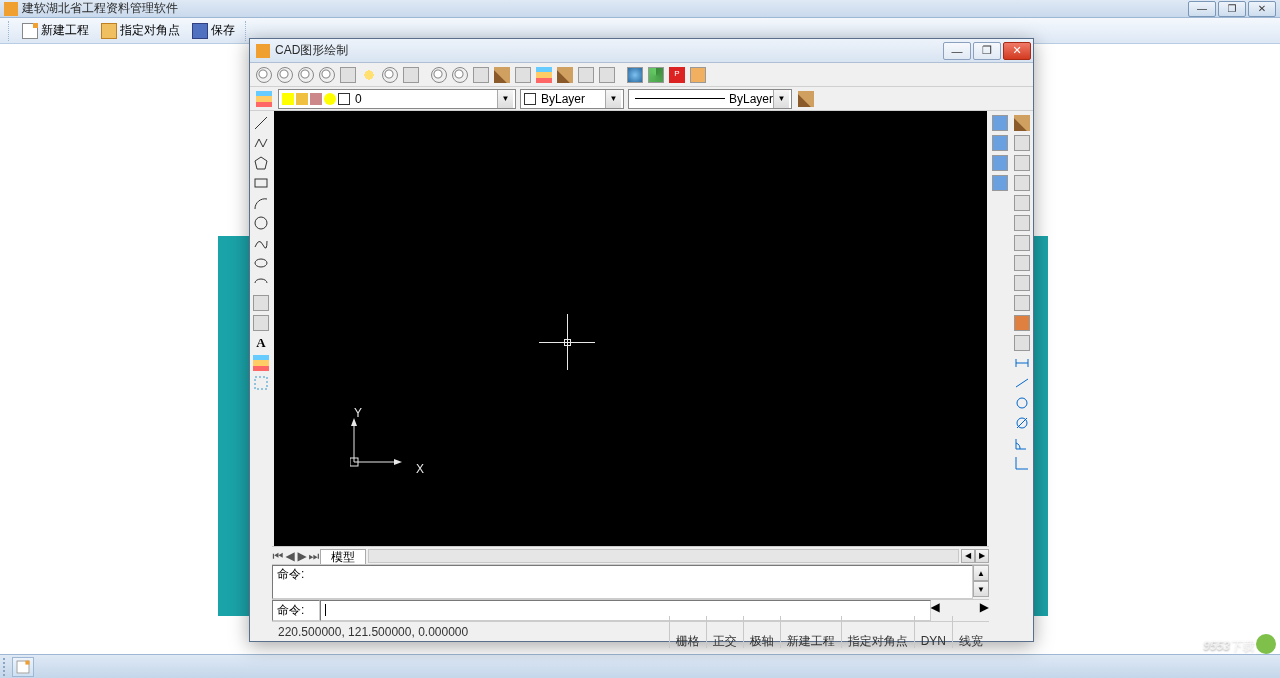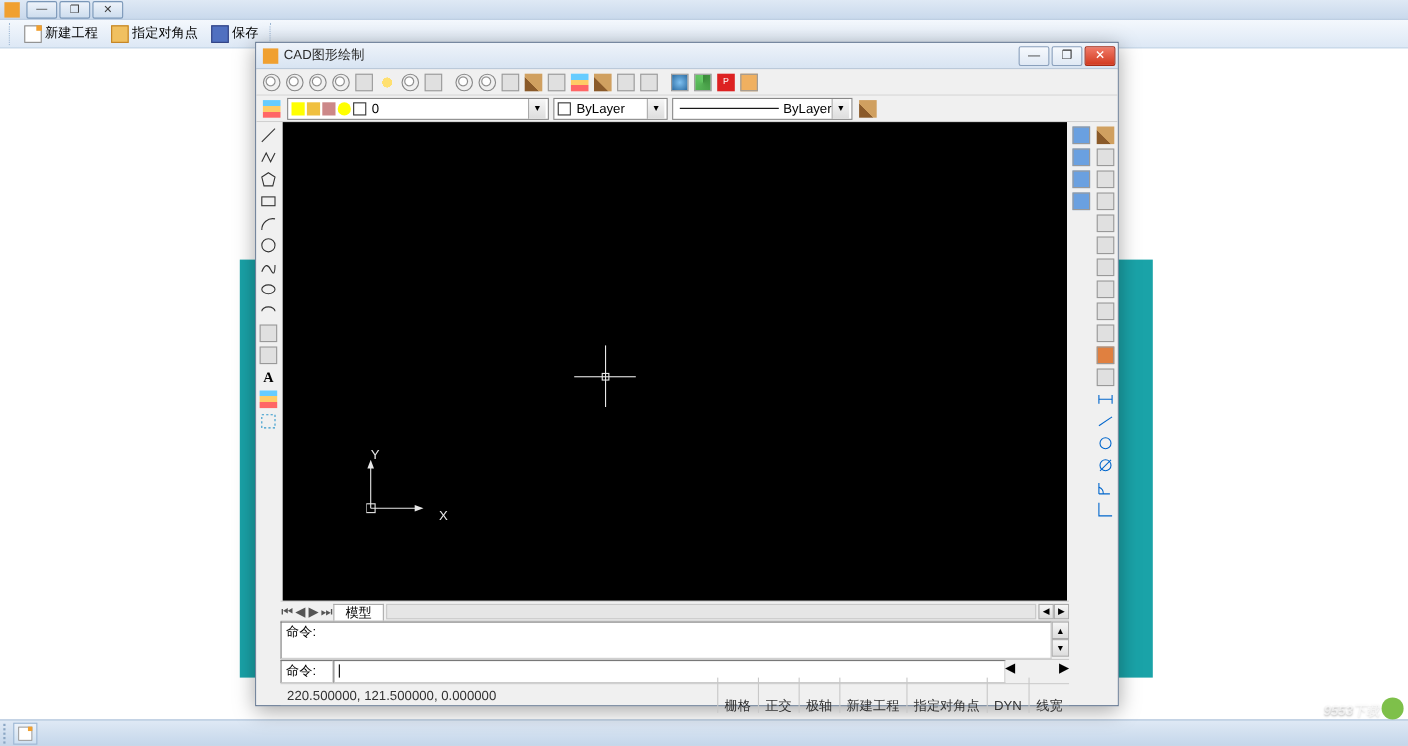--- a/index.html
+++ b/index.html
@@ -26,21 +26,21 @@
 .i-save { background:#5070c0; border:1px solid #304080; }
 
 .main-content { position:absolute; top:66px; left:0; right:0; bottom:24px; background:#fff; }
 .teal-box { position:absolute; top:170px; left:218px; width:830px; height:380px; background:#1aa3a8; }
 
 .main-taskbar { position:absolute; left:0; right:0; bottom:0; height:24px; background:linear-gradient(#dfe9f5,#c4d6ea); border-top:1px solid #9db7d4; display:flex; align-items:center; }
 .task-handle { width:6px; height:18px; border-left:2px dotted #8aa6c4; margin:0 3px; }
 .task-btn { width:22px; height:20px; background:linear-gradient(#eef3fa,#cde0f2); border:1px solid #9db7d4; display:flex; align-items:center; justify-content:center; }
 
 
-.cad-window { position:absolute; left:232px; top:38px; width:785px; height:604px; background:#f0f0f0; border:1px solid #5a6f8c; box-shadow:0 4px 18px rgba(0,0,0,.35); display:flex; flex-direction:column; }
+.cad-window { position:absolute; left:249px; top:38px; width:785px; height:604px; background:#f0f0f0; border:1px solid #5a6f8c; box-shadow:0 4px 18px rgba(0,0,0,.35); display:flex; flex-direction:column; }
 .cad-titlebar { height:24px; background:linear-gradient(#eef3fa,#d8e4f2); display:flex; align-items:center; padding:0 2px 0 6px; border-bottom:1px solid #b0c0d4; }
 .cad-titlebar .app-icon { width:14px; height:14px; background:#f0a030; margin-right:5px; }
 .cad-titlebar .title { flex:1; color:#2b2b2b; }
 .cad-win-ctrls { display:flex; }
 .cad-win-btn { width:28px; height:18px; background:linear-gradient(#f6f9fd,#e0e9f4); border:1px solid #8aa0bc; border-radius:2px; margin-left:2px; display:flex; align-items:center; justify-content:center; font-size:11px; color:#333; cursor:pointer;}
 .cad-win-btn.close { background:linear-gradient(#f07a68,#d23a20); color:#fff; border-color:#a82a14; }
 
 .cad-toolbar-row { height:24px; background:#f0f0f0; border-bottom:1px solid #d0d0d0; display:flex; align-items:center; padding:0 4px; gap:1px; }
 .ctb-btn { width:20px; height:20px; border:1px solid transparent; display:flex; align-items:center; justify-content:center; cursor:pointer; }
 .ctb-sep { width:6px; }
@@ -97,20 +97,21 @@
 .wm-badge { display:inline-block; width:20px; height:20px; background:#7ec04a; border-radius:50%; vertical-align:middle; margin-left:2px;}
 
 .li { width:16px; height:16px; display:block; }
 </style>
 </head>
 <body>
 
 <div class="main-window">
   <div class="main-titlebar">
     <span class="app-icon"></span>
+    <span class="title">建软湖北省工程资料管理软件</span>
     <div class="win-ctrl-group">
       <div class="win-ctrl">—</div>
       <div class="win-ctrl">❐</div>
       <div class="win-ctrl">✕</div>
     </div>
   </div>
 
 
   <div class="main-toolbar">
     <span class="tb-sep"></span>

